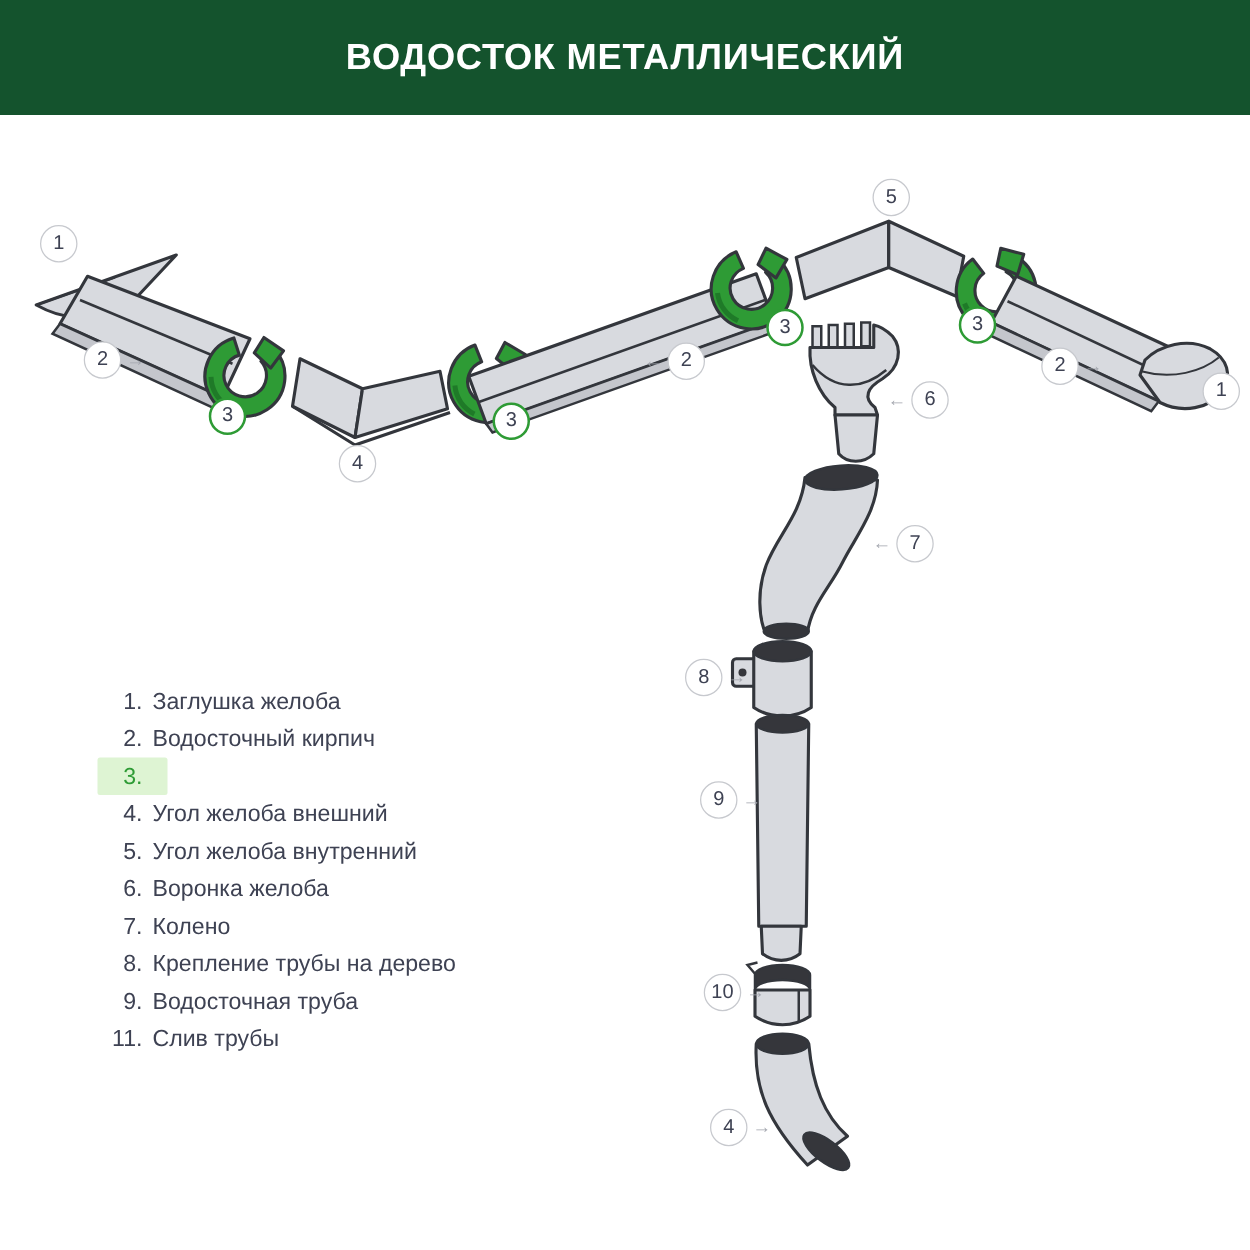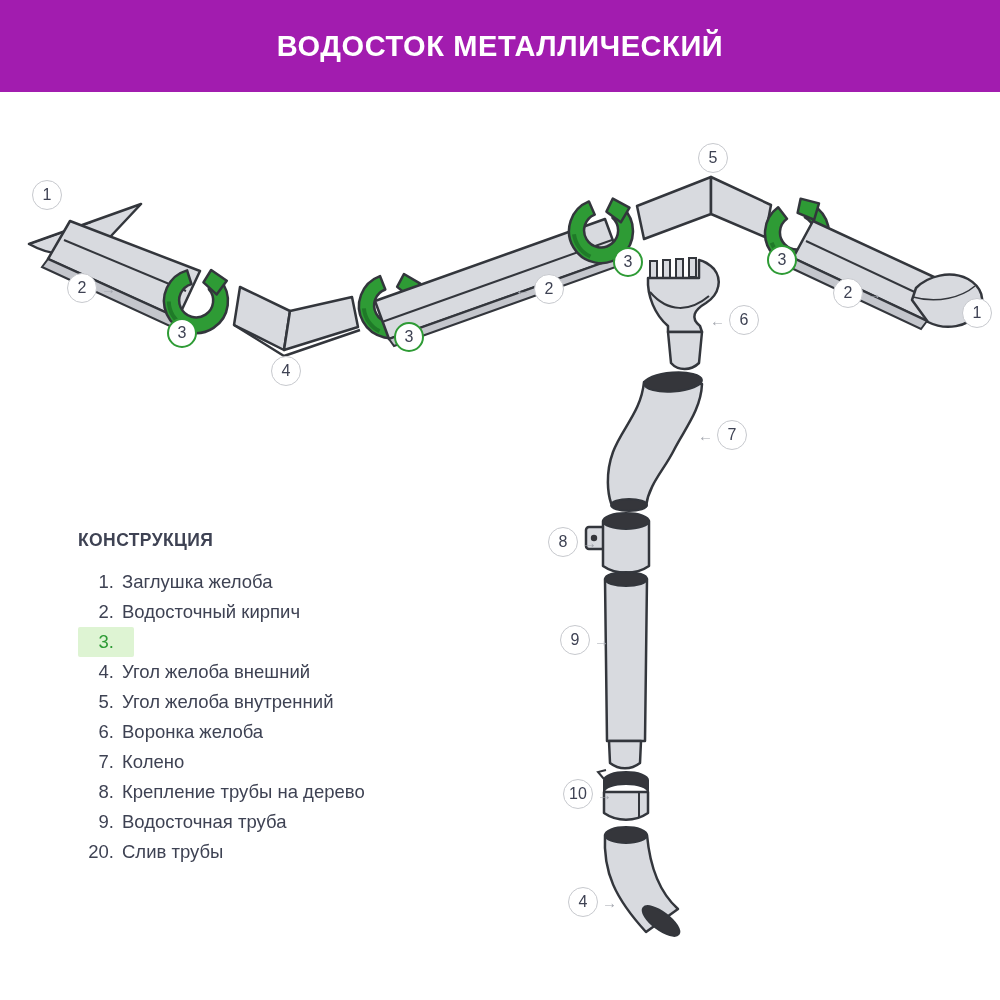--- a/index.html
+++ b/index.html
@@ -4,21 +4,21 @@
 <style>
   html,body{margin:0;padding:0;}
   body{
     width:1000px;height:1000px;position:relative;overflow:hidden;
     background:#ffffff;font-family:"Liberation Sans", sans-serif;
     -webkit-font-smoothing:antialiased;
   }
   
   .header{
     position:absolute;left:0;top:0;width:1000px;height:92px;
-    background:#a21caf;display:flex;align-items:center;justify-content:center;z-index:5;
+    background:#14532d;display:flex;align-items:center;justify-content:center;z-index:5;
   }
   .header h1{
     margin:0;color:#ffffff;font-size:29px;font-weight:700;letter-spacing:.6px;
   }
   
   .scene{position:absolute;left:0;top:0;width:1000px;height:1000px;z-index:1;}
   
   .callout{position:absolute;transform:translate(-50%,-50%);z-index:3;display:flex;align-items:center;}
   .co-circle{
     width:30px;height:30px;border-radius:50%;background:#ffffff;
@@ -215,21 +215,20 @@
 <div class="callout gray" style="left:578px;top:794px">
     <span class="co-circle">10</span>
     <span class="co-arrow right">→</span>
   </div>
 <div class="callout gray" style="left:583px;top:902px">
     <span class="co-circle">4</span>
     <span class="co-arrow right">→</span>
   </div>
 
 <div class="legend">
-  <h2>КОНСТРУКЦИЯ</h2>
   <ul>
     <li>
         <span class="num">1.</span>
         <span class="lbl">Заглушка желоба</span>
       </li>
     <li>
         <span class="num">2.</span>
         <span class="lbl">Водосточный кирпич</span>
       </li>
     <li class="hl">
@@ -253,17 +252,17 @@
       </li>
     <li>
         <span class="num">8.</span>
         <span class="lbl">Крепление трубы на дерево</span>
       </li>
     <li>
         <span class="num">9.</span>
         <span class="lbl">Водосточная труба</span>
       </li>
     <li>
-        <span class="num">20.</span>
+        <span class="num">11.</span>
         <span class="lbl">Слив трубы</span>
       </li>
   </ul>
 </div>
 
 </body></html>

